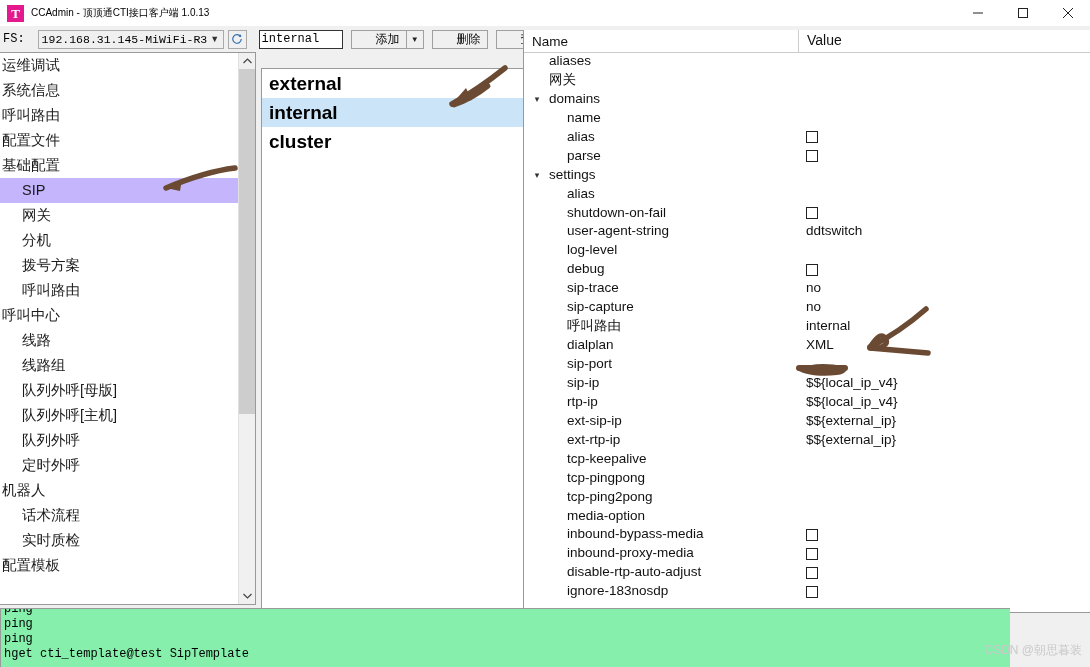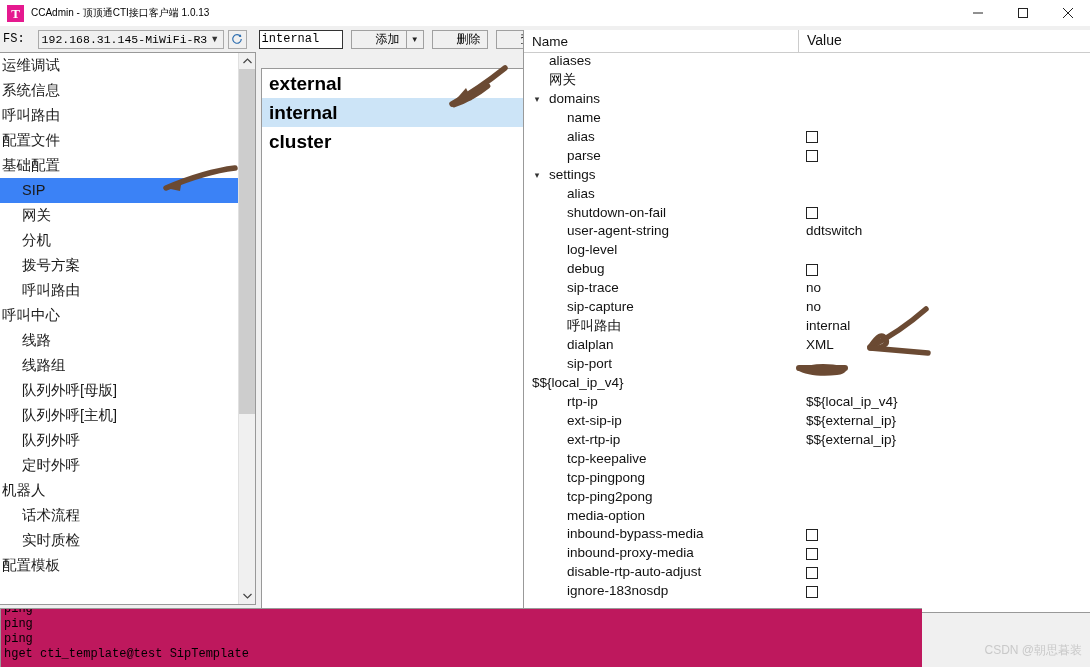--- a/index.html
+++ b/index.html
@@ -117,21 +117,21 @@
   #right-panel { left: 523px; top: 30px; width: 610px; height: 583px; border-right:none; border-top:none;}
 
   
   .lt-list { position:absolute; left:0; top:0; width:239px; }
   .lt-item {
     height: 25px; line-height: 25px;
     font-size: 14.5px; color: #1a1a1a;
     white-space: nowrap; padding-left: 2px;
   }
   .lt-item.lvl1 { padding-left: 22px; }
-  .lt-item.sel { background: #3b82f6; }
+  .lt-item.sel { background: #c4b5fd; }
 
   
   .vscroll {
     position: absolute; top: 0; right: 0; width: 16px; height: 100%;
     background: #f0f0f0; border-left: 1px solid #e0e0e0;
   }
   .vscroll .sb-btn {
     position:absolute; left:0; width:16px; height:16px;
     display:flex; align-items:center; justify-content:center;
     color:#555; font-size:9px;
@@ -185,22 +185,22 @@
     position:absolute; right: 4px; top: 1px;
     width: 18px; height: 16px;
     border: 1px solid #9a9a9a; background: #e9e9e9;
     display:flex; align-items:center; justify-content:center;
     font-size: 10px; color:#111; line-height:1;
     box-sizing:border-box;
   }
 
   
   .console {
-    position: absolute; left: 0; top: 608px; width: 922px; height: 59px;
-    background: #be185d;
+    position: absolute; left: 0; top: 608px; width: 1010px; height: 59px;
+    background: #86efac;
     border-top: 1px solid #9a9a9a;
     overflow: hidden;
   }
   .console .cline {
     font-family: "Liberation Mono", "DejaVu Sans Mono", monospace;
     font-size: 12px; color: #000; line-height: 15px;
     white-space: pre; padding-left: 4px;
   }
   .console-frame {
     position:absolute; left:0; top:0; width:1090px; height:59px;
@@ -426,20 +426,21 @@
             <span>XML</span>
           </div>
         </div>
         <div class="rt-row">
           <div class="rt-name d1">sip-port</div>
           <div class="rt-value">
             <span></span>
           </div>
         </div>
         <div class="rt-row">
+          <div class="rt-name d1">sip-ip</div>
           <div class="rt-value">
             <span>$${local_ip_v4}</span>
           </div>
         </div>
         <div class="rt-row">
           <div class="rt-name d1">rtp-ip</div>
           <div class="rt-value">
             <span>$${local_ip_v4}</span>
           </div>
         </div>

